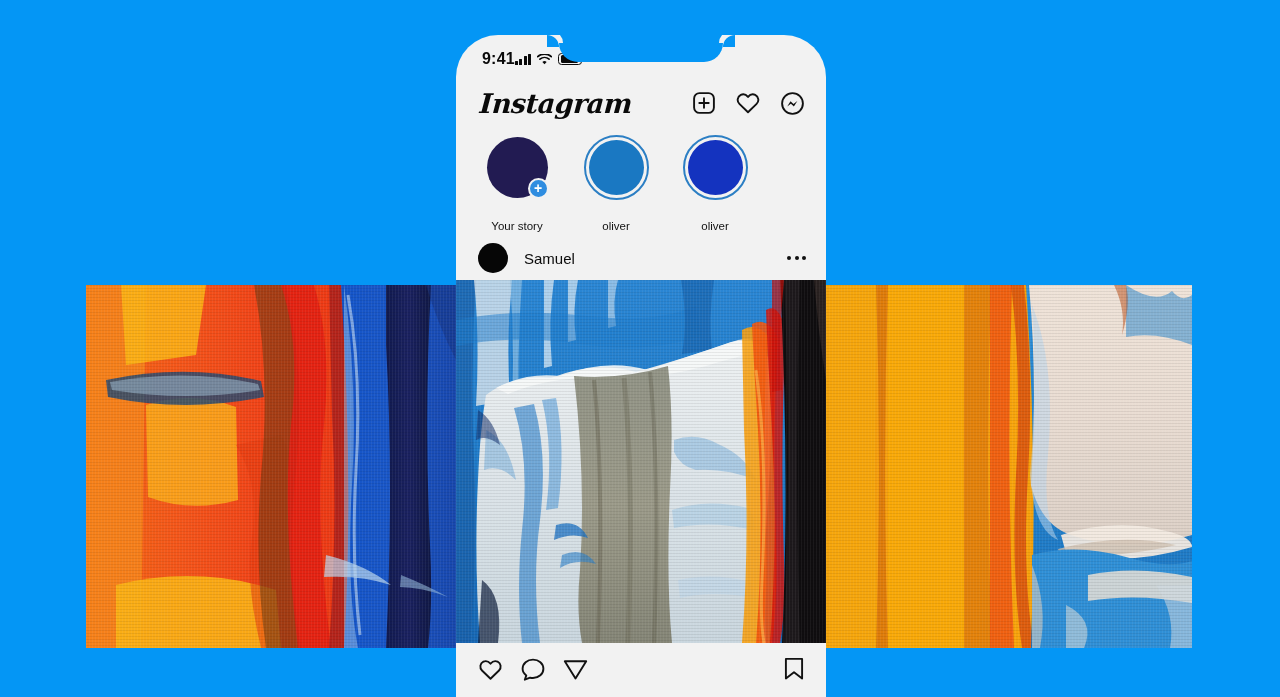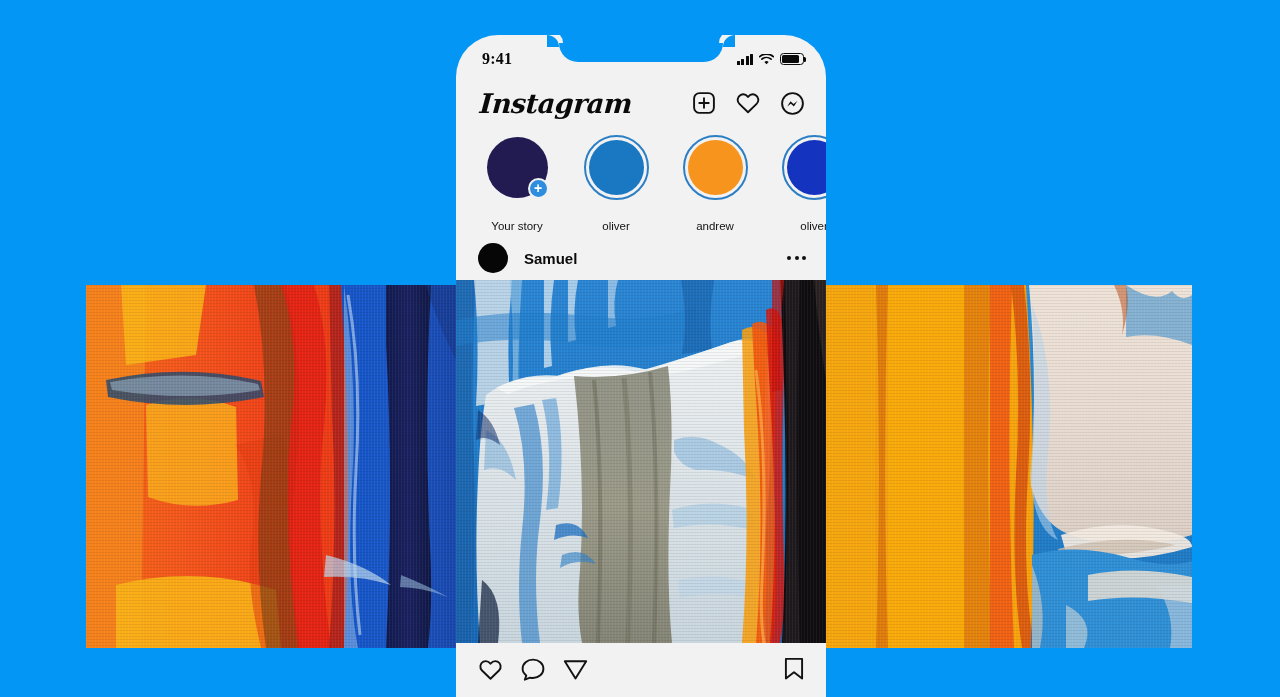--- a/index.html
+++ b/index.html
@@ -48,24 +48,23 @@
   }
   .notch::before { left:-12px; border-top-right-radius:12px; box-shadow:4px -4px 0 0 #f2f2f2; }
   .notch::after  { right:-12px; border-top-left-radius:12px;  box-shadow:-4px -4px 0 0 #f2f2f2; }
 
   
   .statusbar {
     position:relative;
     height:44px;
     display:flex;
     align-items:center;
-    justify-content:space-between;
+    justify-content:flex-start;
     padding:0 22px 0 26px;
     z-index:10;
-    font-family:Liberation Serif, serif;
   }
   .status-time {
     font-size:16px; font-weight:bold; color:#0a0a0a;
     letter-spacing:.2px; margin-top:4px;
   }
   .status-icons {
     display:flex; align-items:center; gap:6px; margin-top:4px;
   }
   .sig { display:flex; align-items:flex-end; gap:1.5px; height:11px; }
   .sig i { display:block; width:3px; background:#0a0a0a; border-radius:.5px; }
@@ -134,21 +133,21 @@
     text-overflow:clip;
   }
 
   
   .post-header {
     height:44px;
     display:flex; align-items:center;
     padding:0 20px 0 22px;
   }
   .post-avatar { width:30px; height:30px; border-radius:50%; background:#060606; flex:0 0 30px; }
-  .post-user { margin-left:16px; font-size:15px; font-weight:bold; color:#0b0b0b; flex:1; }
+  .post-user { margin-left:16px; font-size:15px; font-weight:normal; color:#0b0b0b; flex:1; }
   .dots { display:flex; gap:3.5px; }
   .dots i { width:4px; height:4px; border-radius:50%; background:#111; display:block; }
 
   .post-image { width:370px; height:363px; overflow:hidden; position:relative; }
 
   .post-actions {
     height:52px;
     display:flex; align-items:center;
     padding:0 22px 0 22px;
   }
@@ -306,26 +305,20 @@
           <div class="av" style="background: rgb(34, 27, 82);"></div>
           <div class="plus-badge">+</div>
         </div>
         <div class="story-name">Your story</div>
       </div>
       <div class="story">
         <div class="ring" style="border-color: rgb(44, 127, 196);">
           <div class="av" style="background: rgb(26, 120, 194);"></div>
         </div>
         <div class="story-name">oliver</div>
-      </div>
-      <div class="story">
-        <div class="ring" style="border-color: rgb(44, 127, 196);">
-          <div class="av" style="background: rgb(247, 148, 29);"></div>
-        </div>
-        <div class="story-name">andrew</div>
       </div>
       <div class="story">
         <div class="ring" style="border-color: rgb(44, 127, 196);">
           <div class="av" style="background: rgb(20, 51, 191);"></div>
         </div>
         <div class="story-name">oliver</div>
       </div>
     </div>
 
   <div class="post-header">

